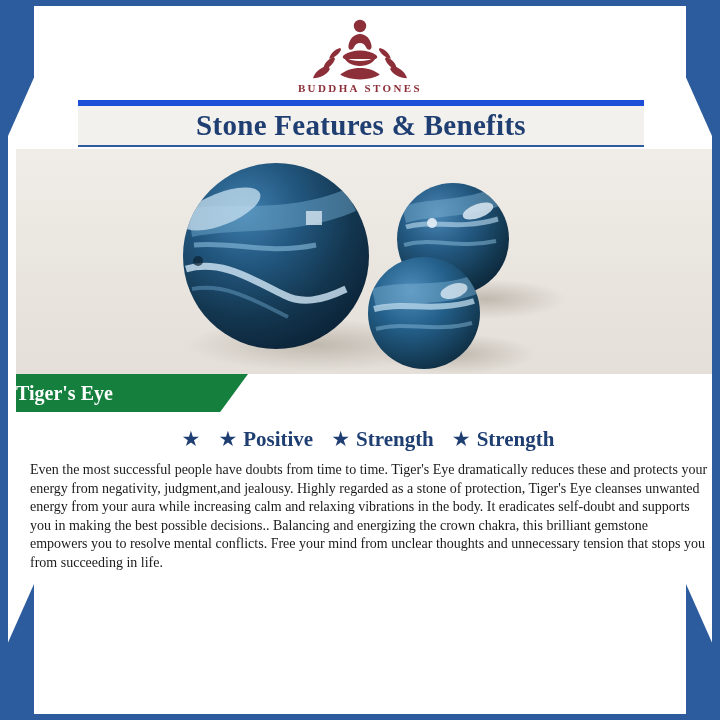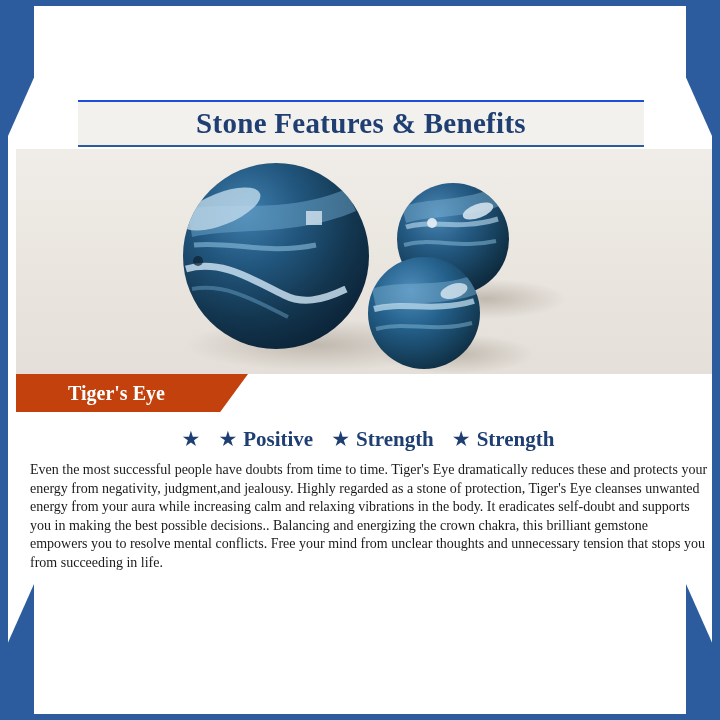--- a/index.html
+++ b/index.html
@@ -105,21 +105,21 @@
     font-weight: 700;
   }
 
   
   .title-band {
     position: absolute;
     left: 70px; top: 94px;
     width: 566px;
     height: 47px;
     background: #f3f1ee;
-    border-top: 2px solid #1d4ed8;
+    border-top: 6px solid #1d4ed8;
     border-bottom: 2px solid #2c5c9e;
     display: flex;
     align-items: center;
     justify-content: center;
   }
   .title-text {
     font-family: "Liberation Serif", serif;
     font-size: 29px;
     font-weight: 700;
     color: #1f3f72;
@@ -136,24 +136,23 @@
     overflow: hidden;
   }
 
   
   .name-ribbon {
     position: absolute;
     left: 8px;
     top: 368px;
     width: 232px;
     height: 38px;
-    background: #c2410c;
+    background: #15803d;
     display: flex;
     align-items: center;
-    padding-left: 52px;
     clip-path: polygon(0 0, 100% 0, 88% 100%, 0 100%);
   }
   .name-ribbon span {
     font-family: "Liberation Serif", serif;
     font-size: 20px;
     font-weight: 700;
     color: #ffffff;
   }
   .ribbon-strip {
     position: absolute;
@@ -218,20 +217,45 @@
   <div class="frame-top"></div>
   <div class="frame-bottom"></div>
 
   <div class="inner">
 
     <div class="accent accent-tl2"></div>
     <div class="accent accent-tr2"></div>
     <div class="accent accent-bl2"></div>
     <div class="accent accent-br2"></div>
 
+    <div class="logo-block">
+      <svg class="logo-mark" width="120" height="66" viewBox="0 0 120 66">
+        <g fill="#8d2f39">
+
+          <circle cx="60" cy="12" r="6.2"></circle>
+
+          <path d="M60 20c-6 0-10.5 5-11.5 11.5-0.4 2.6 0.6 4.3 2.4 4.3 1.6 0 2.4-1.2 3.2-2.8 1.2-2.4 3.2-4 5.9-4s4.7 1.6 5.9 4c0.8 1.6 1.6 2.8 3.2 2.8 1.8 0 2.8-1.7 2.4-4.3C70.5 25 66 20 60 20z"></path>
+
+          <path d="M44 41c4-3 10-4.5 16-4.5S72 38 76 41c2.2 1.7 1.2 4-1.6 4H45.6c-2.8 0-3.8-2.3-1.6-4z"></path>
+
+          <path d="M60 47c-6 0-12-1.5-16.5-4.5 2.5 6 8.8 9.5 16.5 9.5s14-3.5 16.5-9.5C72 45.5 66 47 60 47z"></path>
+
+          <path d="M40 34c-5.5 1.5-9.5 5.5-10.8 10.8 5.2-1.2 9.4-4.4 11.6-8.6 0.4-0.8 0.2-1.6-0.8-2.2z"></path>
+          <path d="M33 43c-6 2.8-9.6 7.6-10 13.2 5.6-1.8 10-5.8 11.8-10.6 0.4-1.2-0.4-2.4-1.8-2.6z"></path>
+          <path d="M25 52.5c-6.6 2.6-10.6 6.6-12 11.8 7.6-0.6 13.4-3.6 16.4-8.4 0.9-1.5-1-4.3-4.4-3.4z"></path>
+
+          <path d="M80 34c5.5 1.5 9.5 5.5 10.8 10.8-5.2-1.2-9.4-4.4-11.6-8.6-0.4-0.8-0.2-1.6 0.8-2.2z"></path>
+          <path d="M87 43c6 2.8 9.6 7.6 10 13.2-5.6-1.8-10-5.8-11.8-10.6-0.4-1.2 0.4-2.4 1.8-2.6z"></path>
+          <path d="M95 52.5c6.6 2.6 10.6 6.6 12 11.8-7.6-0.6-13.4-3.6-16.4-8.4-0.9-1.5 1-4.3 4.4-3.4z"></path>
+
+          <path d="M60 54c-8 0-15.2 2.6-19.8 6.8 5.4 3 12.2 4.6 19.8 4.6s14.4-1.6 19.8-4.6C75.2 56.6 68 54 60 54z"></path>
+        </g>
+      </svg>
+      <div class="brand-name">BUDDHA STONES</div>
+    </div>
 
     <div class="title-band">
       <div class="title-text">Stone Features &amp; Benefits</div>
     </div>
 
     <div class="photo">
       <svg width="704" height="225" viewBox="0 0 704 225">
         <defs>
           <radialGradient id="gBig" cx="34%" cy="26%" r="82%">
             <stop offset="0%" stop-color="#3f7fae"></stop>

